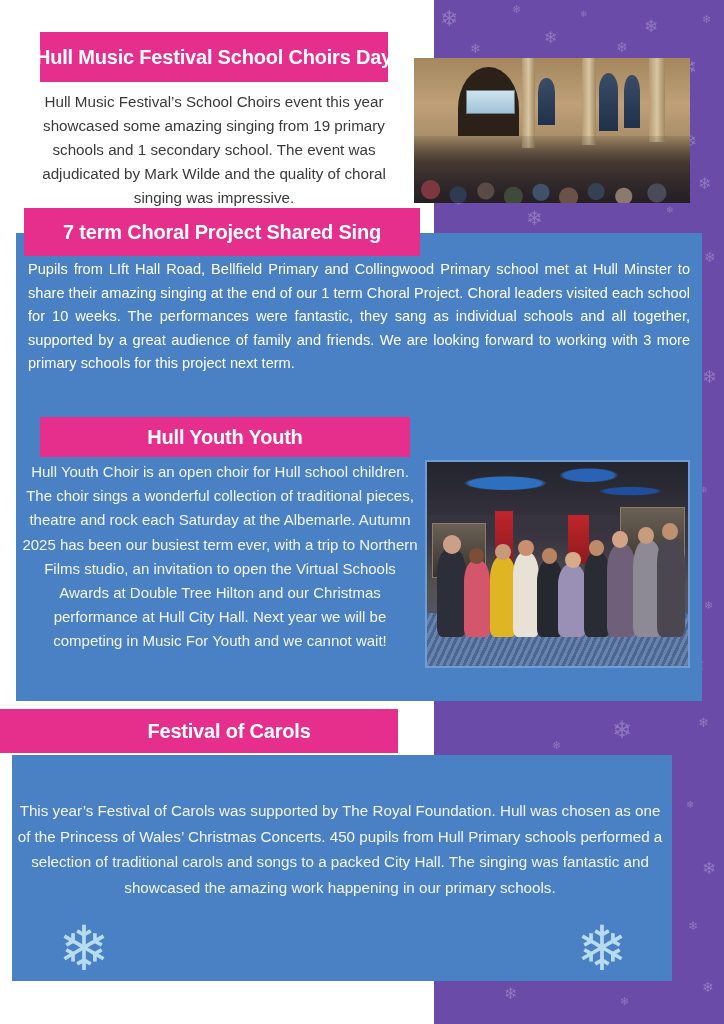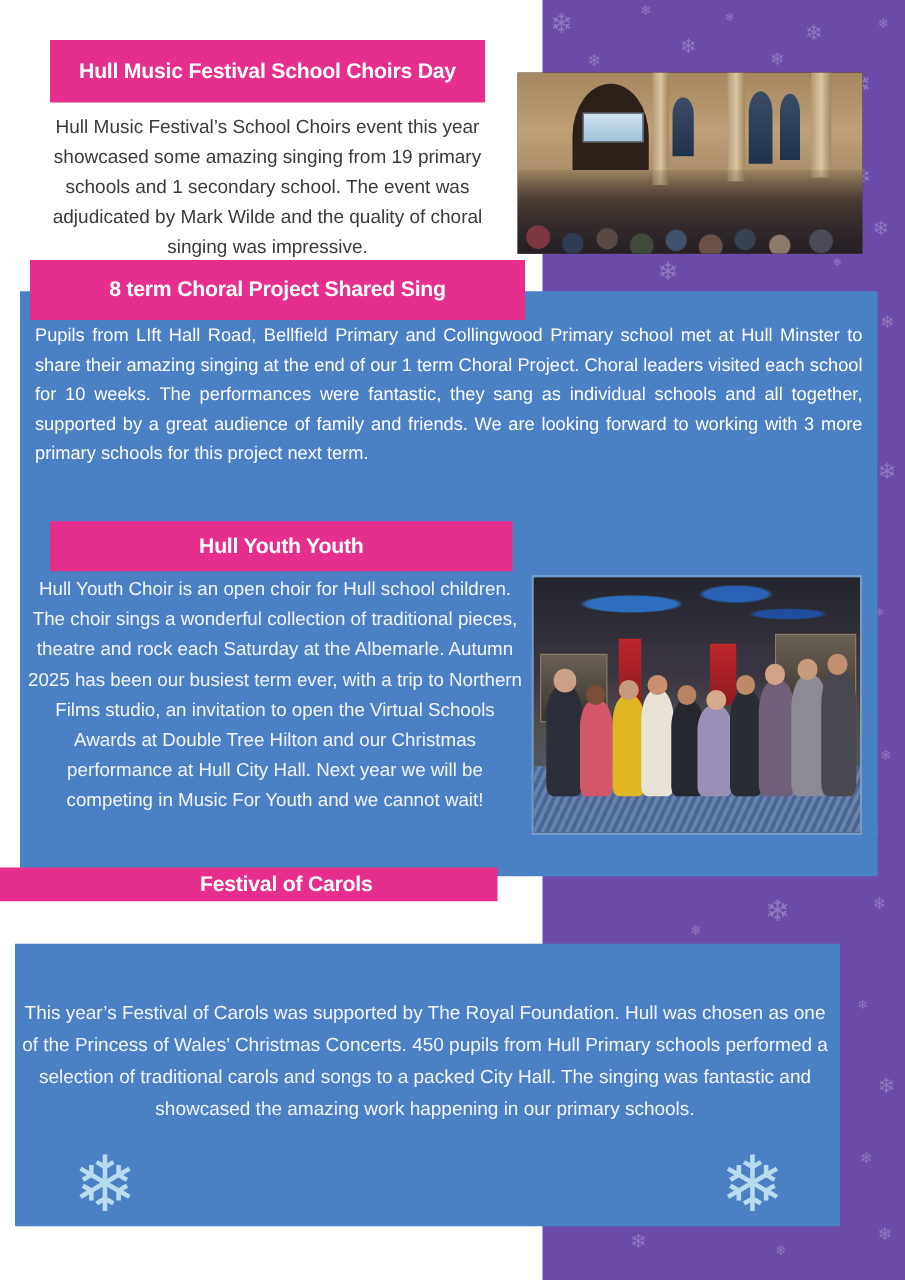--- a/index.html
+++ b/index.html
@@ -63,21 +63,21 @@
     background-color: #e62e8c;
     display: flex;
     align-items: center;
     justify-content: center;
   }
   .pink-bar h2 {
     margin: 0;
     color: #ffffff;
     font-family: "Liberation Sans", sans-serif;
     font-weight: bold;
-    font-size: 17px;
+    font-size: 20px;
     letter-spacing: -0.2px;
     white-space: nowrap;
   }
   #heading-choirs-day {
     left: 40px;
     top: 32px;
     width: 348px;
     height: 50px;
   }
   #heading-shared-sing {
@@ -87,23 +87,23 @@
     height: 48px;
   }
   #heading-youth-choir {
     left: 40px;
     top: 417px;
     width: 370px;
     height: 40px;
   }
   #heading-carols {
     left: 0px;
-    top: 694px;
+    top: 709px;
     width: 398px;
-    height: 27px;
+    height: 44px;
   }
 
   
   .body-text {
     position: absolute;
     margin: 0;
     text-align: center;
     font-family: "Liberation Sans", sans-serif;
   }
   #text-choirs-day {
@@ -330,21 +330,21 @@
       <div class="m-pillar" style="left:61%;top:0;width:5%;height:60%;"></div>
       <div class="m-pillar" style="left:85%;top:0;width:6%;height:58%;"></div>
       <div class="m-window" style="left:67%;top:10%;width:7%;height:40%;"></div>
       <div class="m-window" style="left:76%;top:12%;width:6%;height:36%;"></div>
       <div class="m-window" style="left:45%;top:14%;width:6%;height:32%;"></div>
       <div class="m-crowd"></div>
     </div>
   </div>
 
   <div class="pink-bar" id="heading-shared-sing">
-    <h2>8 term Choral Project Shared Sing</h2>
+    <h2>7 term Choral Project Shared Sing</h2>
   </div>
   <p class="body-text" id="text-shared-sing">Pupils from LIft Hall Road, Bellfield Primary and Collingwood Primary school met at Hull Minster to share their amazing singing at the end of our 1 term Choral Project. Choral leaders visited each school for 10 weeks. The performances were fantastic, they sang as individual schools and all together, supported by a great audience of family and friends. We are looking forward to working with 3 more primary schools for this project next term.</p>
 
   <div class="pink-bar" id="heading-youth-choir">
     <h2>Hull Youth Youth</h2>
   </div>
   <p class="body-text" id="text-youth-choir">Hull Youth Choir is an open choir for Hull school children. The choir sings a wonderful collection of traditional pieces, theatre and rock each Saturday at the Albemarle.  Autumn 2025 has been our busiest term ever, with a trip to Northern Films studio, an invitation to open the Virtual Schools Awards at Double Tree Hilton and our Christmas performance at Hull City Hall. Next year we will be competing in Music For Youth and we cannot wait!</p>
 
   <div class="photo" id="photo-youth-choir">
     <div class="photo-inner">

